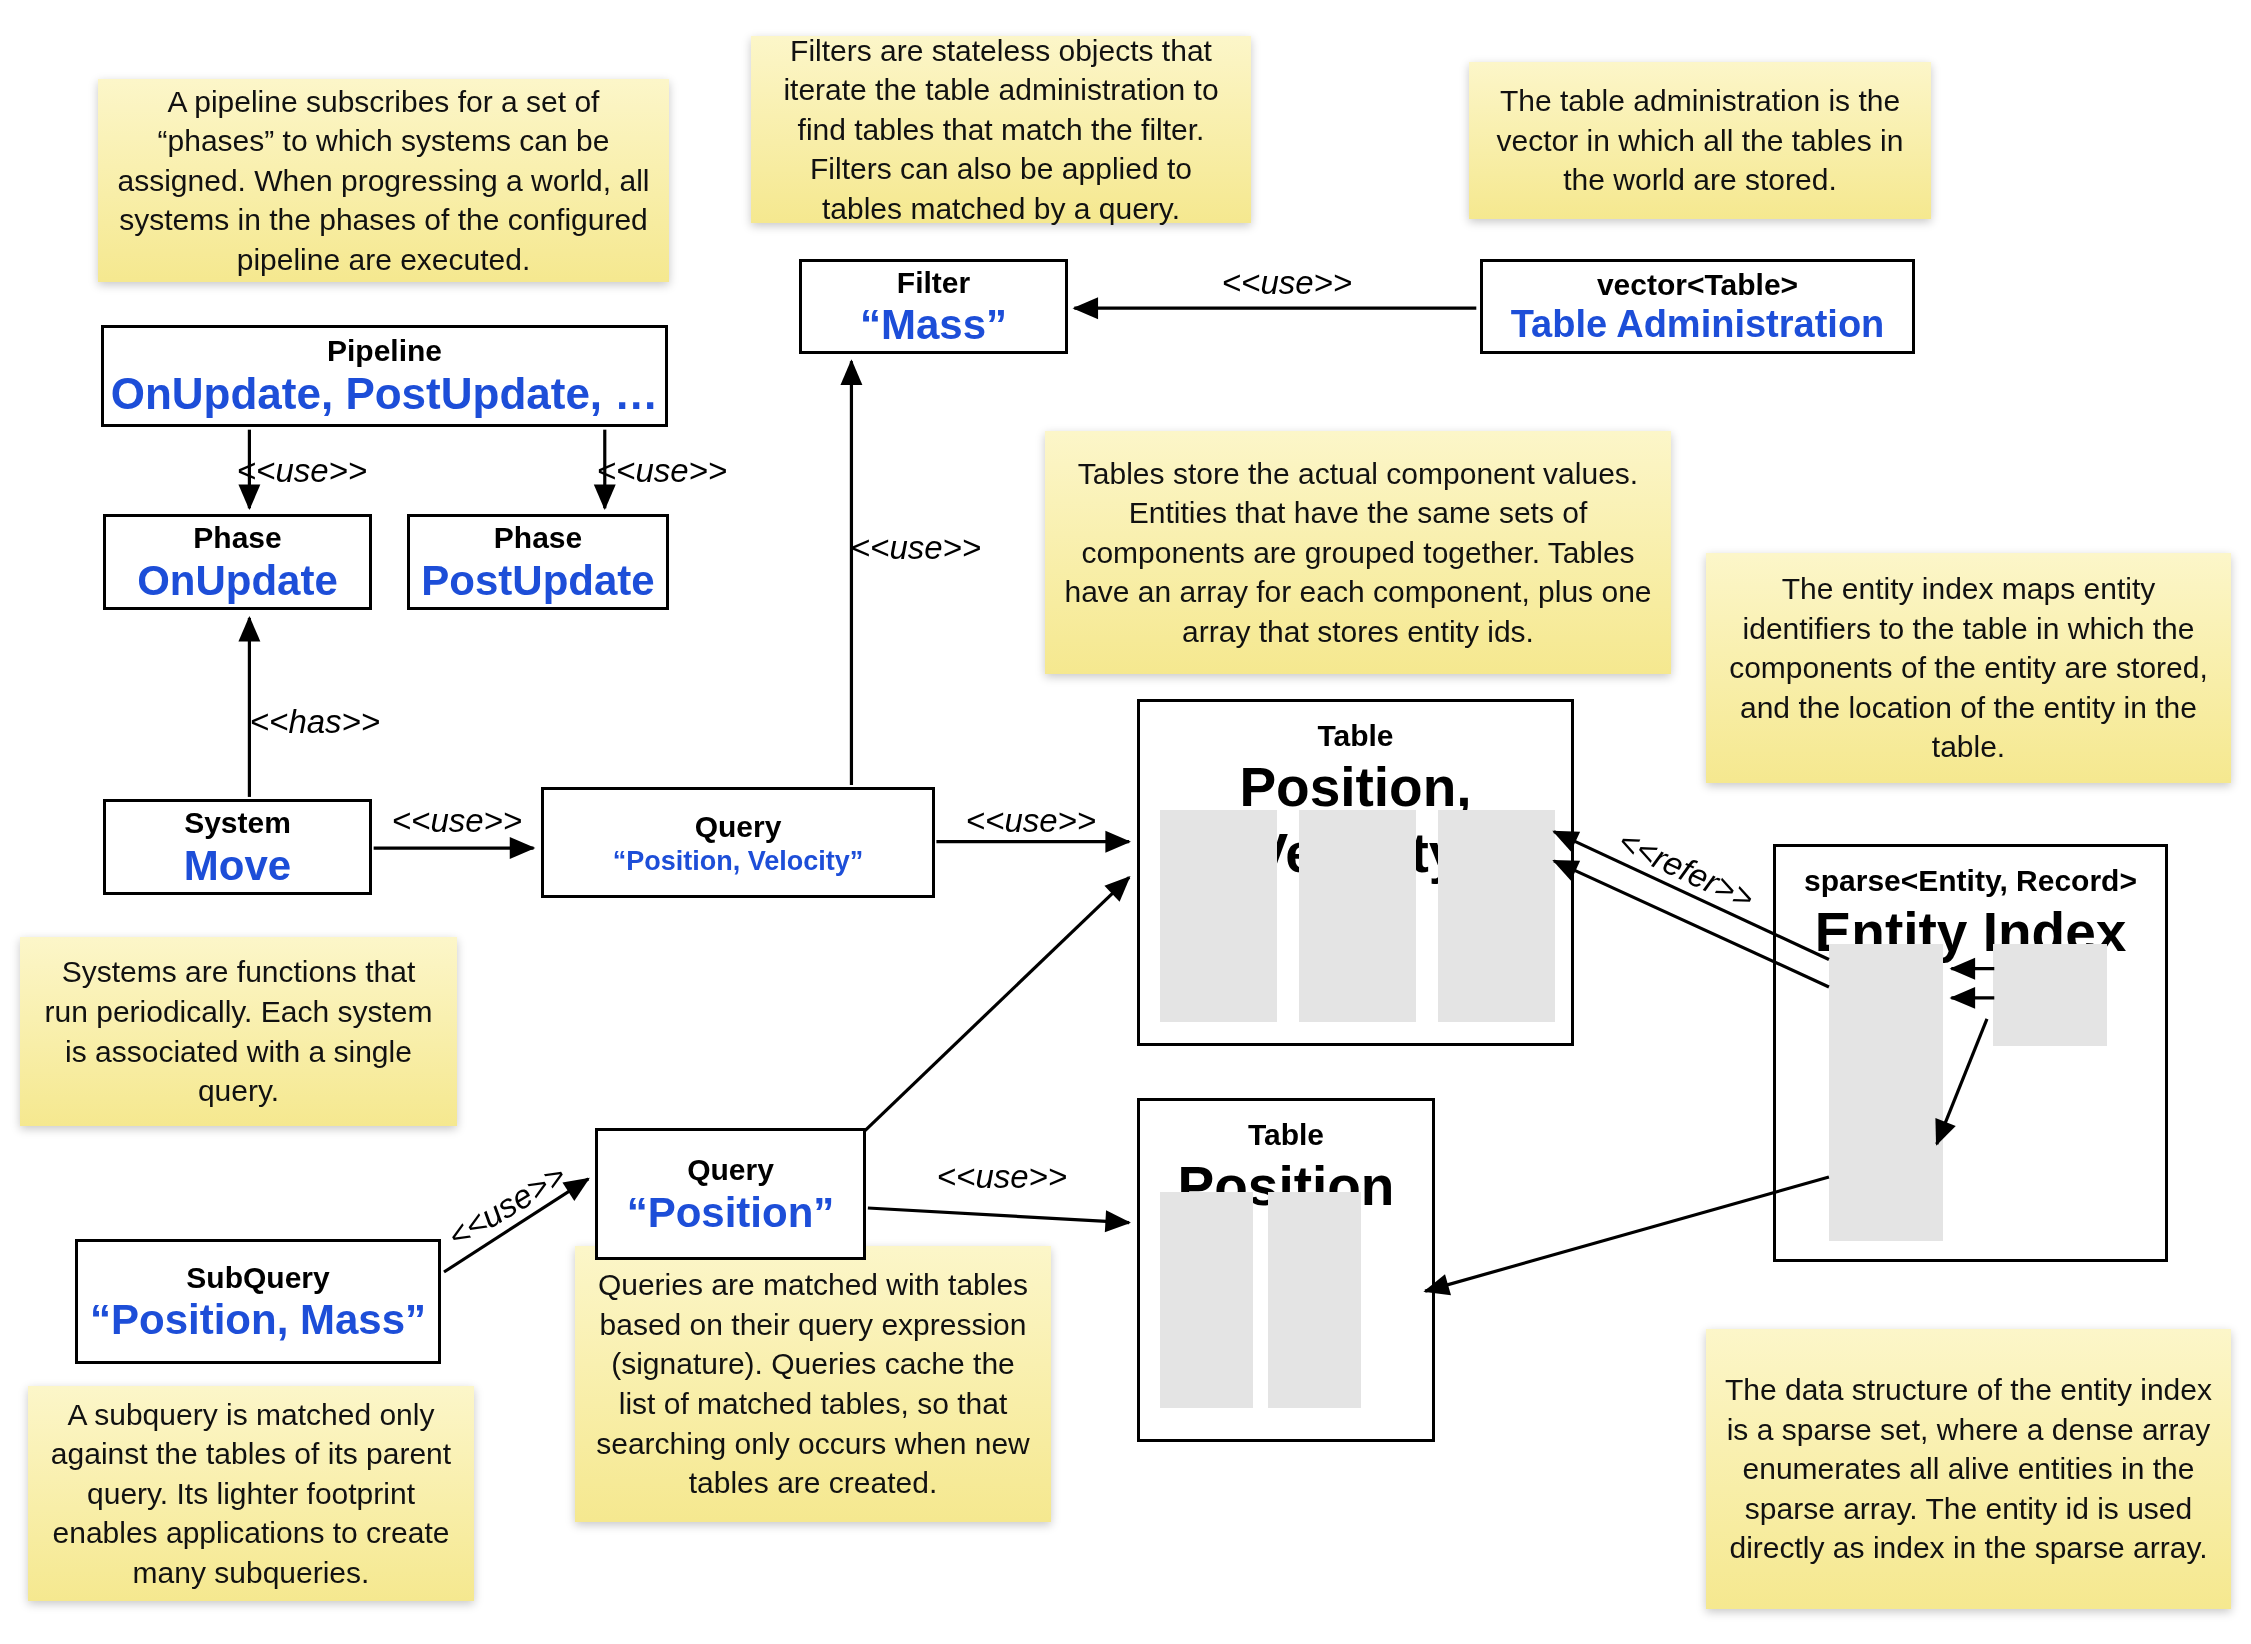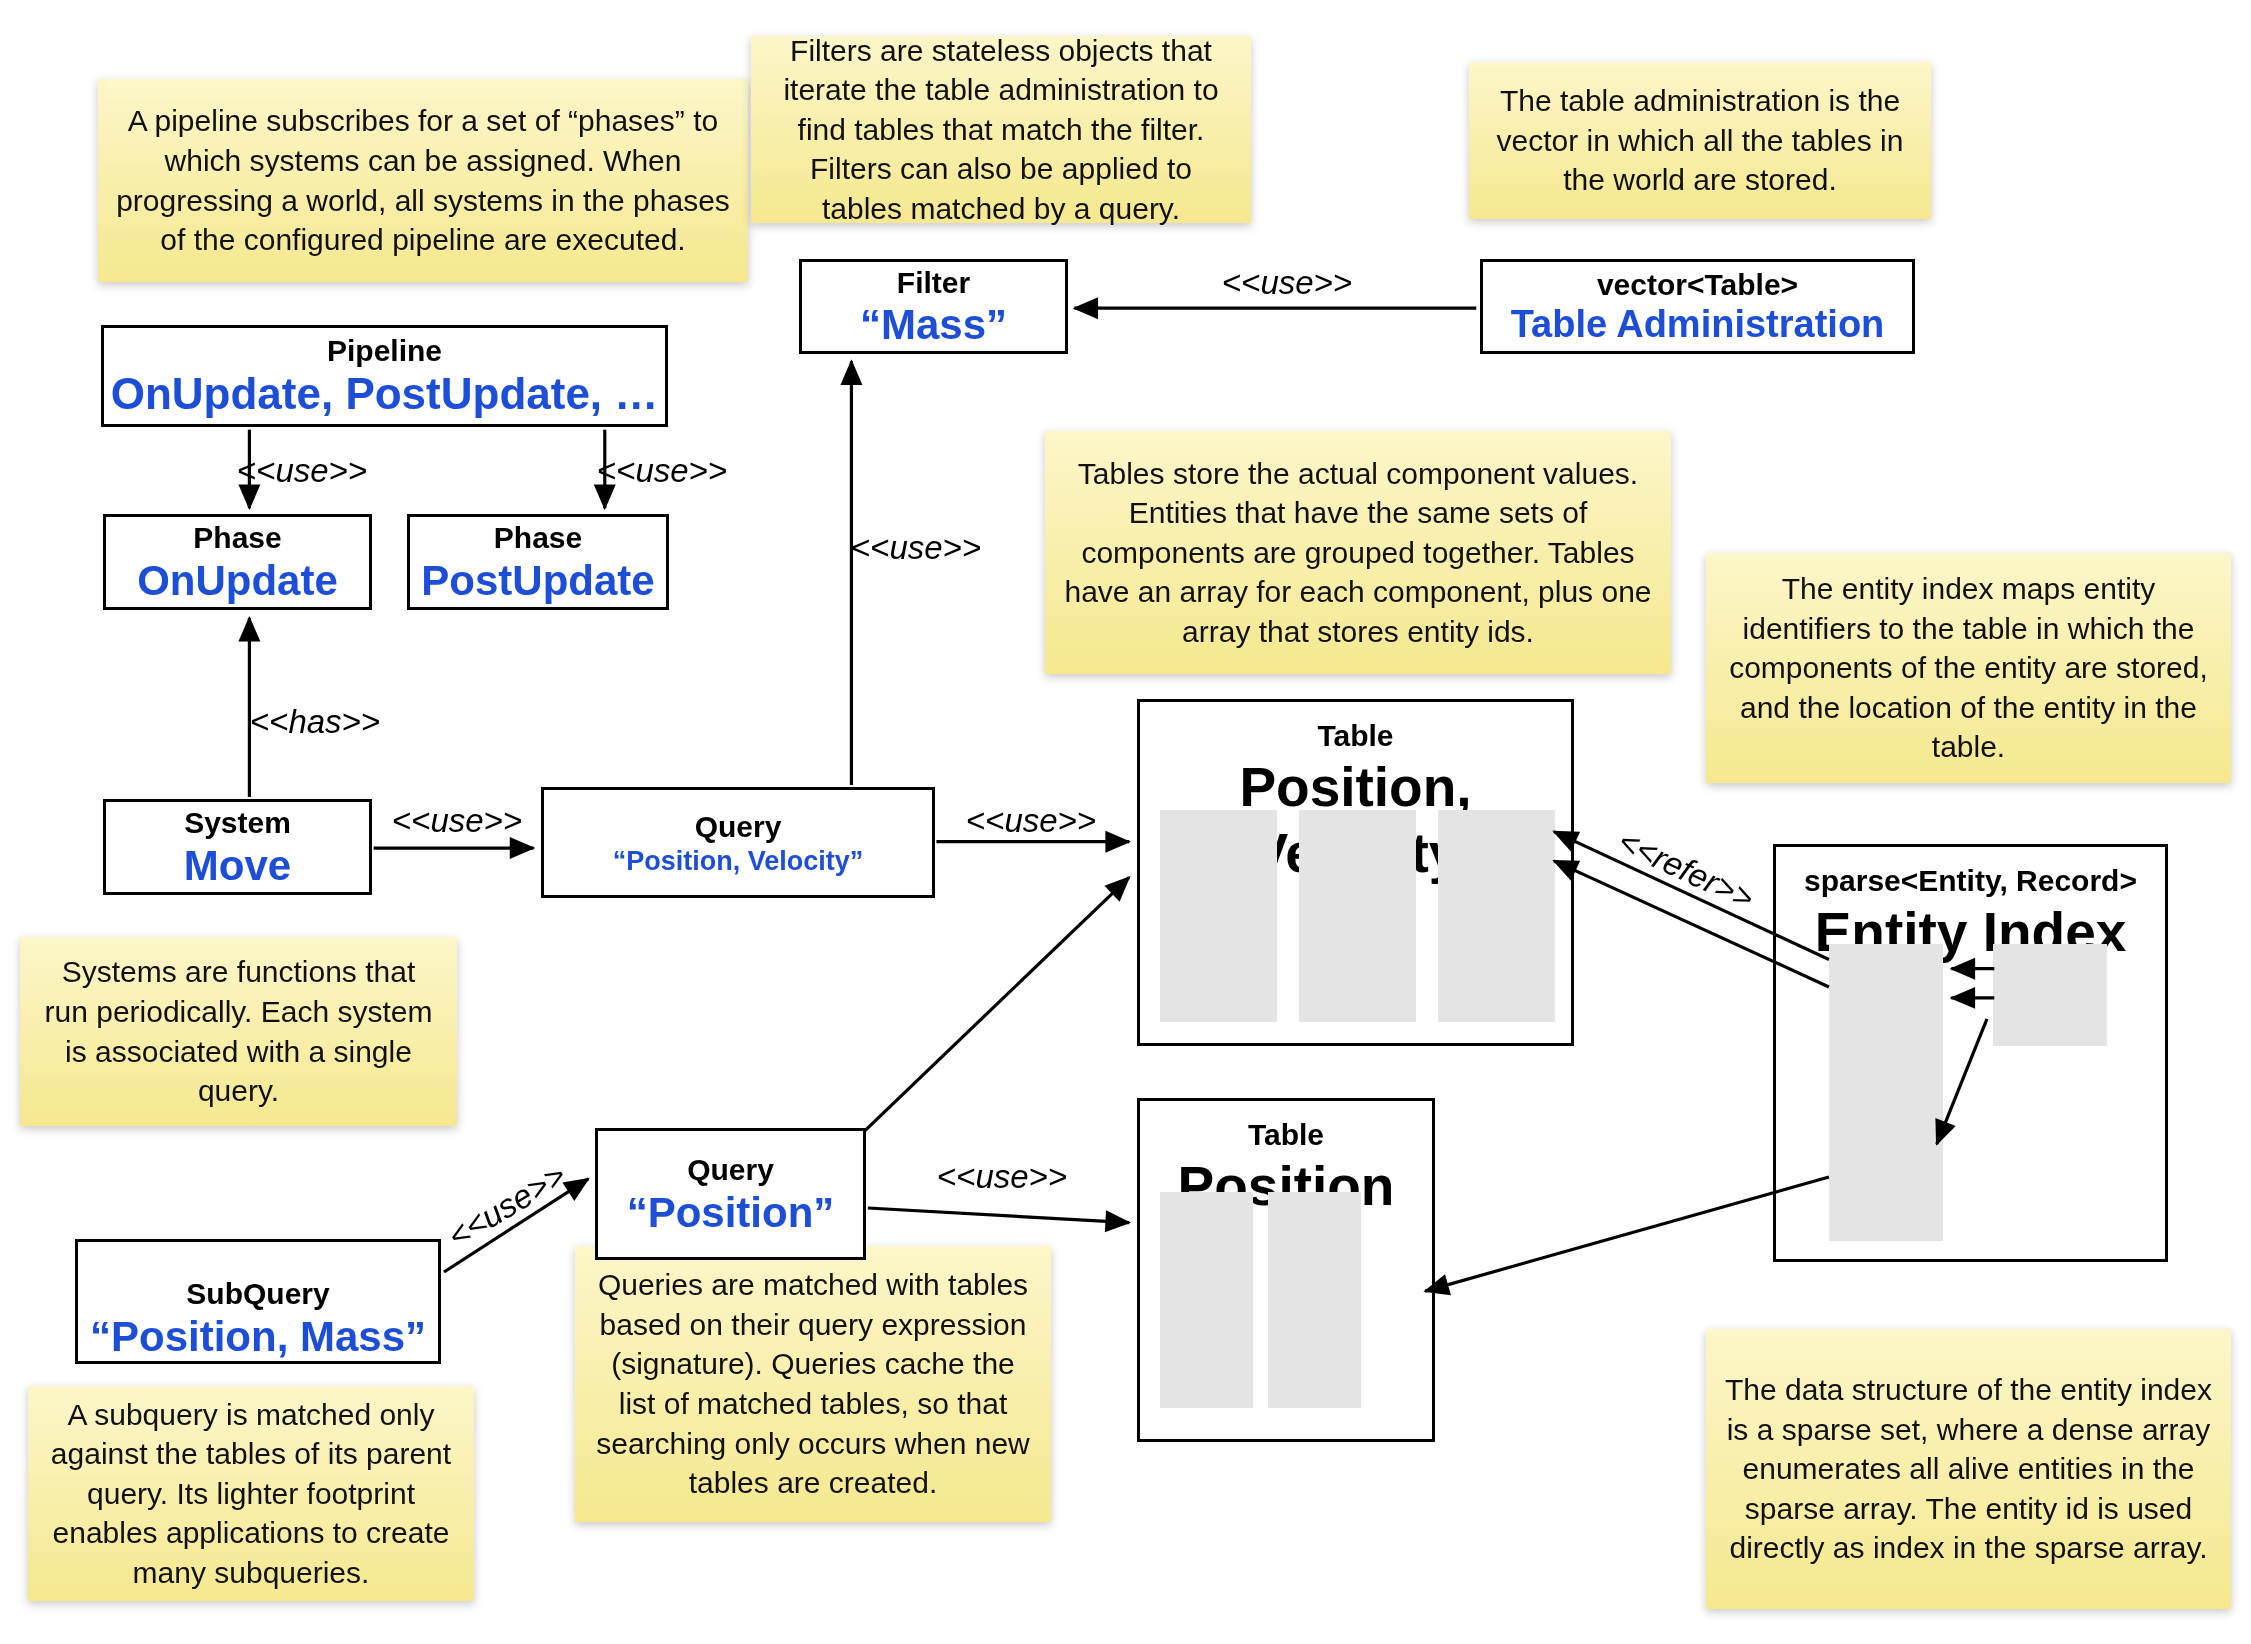--- a/index.html
+++ b/index.html
@@ -24,33 +24,33 @@
   #box-pipeline .bname{font-size:44px;}
   #box-phase-on{left:103px;top:514px;width:269px;height:96px;}
   #box-phase-post{left:407px;top:514px;width:262px;height:96px;}
   #box-filter{left:799px;top:259px;width:269px;height:95px;}
   #box-admin{left:1480px;top:259px;width:435px;height:95px;}
   #box-admin .bname{font-size:38px;}
   #box-system{left:103px;top:799px;width:269px;height:96px;}
   #box-query-pv{left:541px;top:787px;width:394px;height:111px;}
   #box-query-pv .bname{font-size:27px;}
   #box-query-p{left:595px;top:1128px;width:271px;height:132px;}
-  #box-subquery{left:75px;top:1239px;width:366px;height:125px;justify-content:flex-end;}
+  #box-subquery{left:75px;top:1239px;width:366px;height:125px;}
 
   #box-table-pv{left:1137px;top:699px;width:437px;height:347px;}
   #box-table-p{left:1137px;top:1098px;width:298px;height:344px;}
   #box-entity{left:1773px;top:844px;width:395px;height:418px;padding-left:24px;}
 
   
   .note{position:absolute;box-sizing:border-box;z-index:1;
         background:linear-gradient(180deg,#fcf6c9 0%,#f5e88f 100%);
         box-shadow:0 2.7px 9.1px rgba(0,0,0,0.22);
         display:flex;align-items:center;justify-content:center;text-align:center;
         font-size:30px;line-height:1.32;color:#111;padding:12.8px 16.4px;}
-  #note-pipeline{left:98px;top:79px;width:650px;height:203px;}
+  #note-pipeline{left:98px;top:79px;width:571px;height:203px;}
   #note-filters{left:751px;top:36px;width:500px;height:187px;}
   #note-admin{left:1469px;top:62px;width:462px;height:157px;}
   #note-tables{left:1045px;top:431px;width:626px;height:243px;}
   #note-entity{left:1706px;top:553px;width:525px;height:230px;}
   #note-systems{left:20px;top:937px;width:437px;height:189px;}
   #note-queries{left:575px;top:1246px;width:476px;height:276px;}
   #note-subquery{left:28px;top:1386px;width:446px;height:215px;}
   #note-data{left:1706px;top:1329px;width:525px;height:280px;}
 
   

